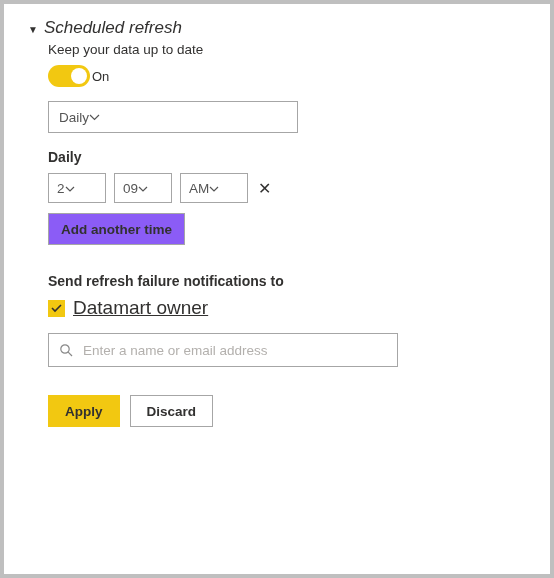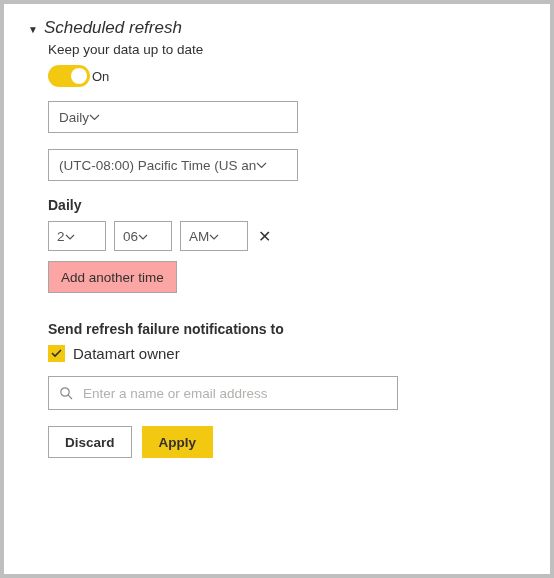--- a/index.html
+++ b/index.html
@@ -108,56 +108,58 @@
     color: #323130;
     cursor: pointer;
     padding: 0 2px;
   }
   .add-btn {
     display: inline-flex;
     align-items: center;
     height: 32px;
     padding: 0 12px;
     border: 1px solid #a6a6a6;
-    background: #fca5a5;
+    background: #8b5cf6;
     font-size: 13.5px;
     color: #323130;
     cursor: pointer;
     margin-bottom: 18px;
+    font-weight: bold;
   }
   .checkbox-row {
     display: flex;
     align-items: center;
     gap: 8px;
     margin-bottom: 14px;
   }
   .checkbox {
     width: 17px;
     height: 17px;
     background: #f2c811;
     display: flex;
     align-items: center;
     justify-content: center;
     cursor: pointer;
   }
   .checkbox svg { display: block; }
   .check-label {
-    font-size: 15px;
-    color: #323130;
+    font-size: 19px;
+    color: #323130;
+    text-decoration: underline;
   }
   .search-input {
     display: flex;
     align-items: center;
     border: 1px solid #a6a6a6;
     height: 34px;
     width: 350px;
     padding: 0 10px;
     gap: 10px;
     color: #aaa;
-    margin-bottom: 16px;
+    margin-bottom: 28px;
   }
   .search-input .icon {
     color: #888;
     display: flex;
   }
   .search-input .placeholder {
     font-size: 13.5px;
     color: #b3b0ad;
   }
   .button-row {
@@ -203,41 +205,33 @@
 
     <div class="select wide block-spacer">
       <span>Daily</span>
       <span class="chev">
         <svg width="11" height="7" viewBox="0 0 11 7">
             <path d="M1 1 L5.5 5.5 L10 1" stroke="#555" stroke-width="1.2" fill="none"></path>
           </svg>
       </span>
     </div>
 
-    <div class="select wide block-spacer">
-      <span>(UTC-08:00) Pacific Time (US an</span>
-      <span class="chev">
-        <svg width="11" height="7" viewBox="0 0 11 7">
-            <path d="M1 1 L5.5 5.5 L10 1" stroke="#555" stroke-width="1.2" fill="none"></path>
-          </svg>
-      </span>
-    </div>
 
     <div class="label">Daily</div>
     <div class="time-row">
       <div class="select small">
         <span>2</span>
         <span class="chev">
           <svg width="10" height="6" viewBox="0 0 10 6">
               <path d="M1 1 L5 5 L9 1" stroke="#555" stroke-width="1.2" fill="none"></path>
             </svg>
         </span>
       </div>
       <div class="select small">
-        <span>06</span>
+        <span>09</span>
         <span class="chev">
           <svg width="10" height="6" viewBox="0 0 10 6">
               <path d="M1 1 L5 5 L9 1" stroke="#555" stroke-width="1.2" fill="none"></path>
             </svg>
         </span>
       </div>
       <div class="select med">
         <span>AM</span>
         <span class="chev">
           <svg width="10" height="6" viewBox="0 0 10 6">
@@ -266,22 +260,22 @@
       <span class="icon">
         <svg width="14" height="14" viewBox="0 0 14 14">
           <circle cx="6" cy="6" r="4.2" stroke="#888" stroke-width="1.2" fill="none"></circle>
           <line x1="9.2" y1="9.2" x2="13" y2="13" stroke="#888" stroke-width="1.2"></line>
         </svg>
       </span>
       <span class="placeholder">Enter a name or email address</span>
     </div>
 
     <div class="button-row">
+      <div class="btn primary">
+        <span>Apply</span>
+      </div>
       <div class="btn">
         <span>Discard</span>
       </div>
-      <div class="btn primary">
-        <span>Apply</span>
-      </div>
     </div>
 
   </div>
 </div>
 
 </body></html>

